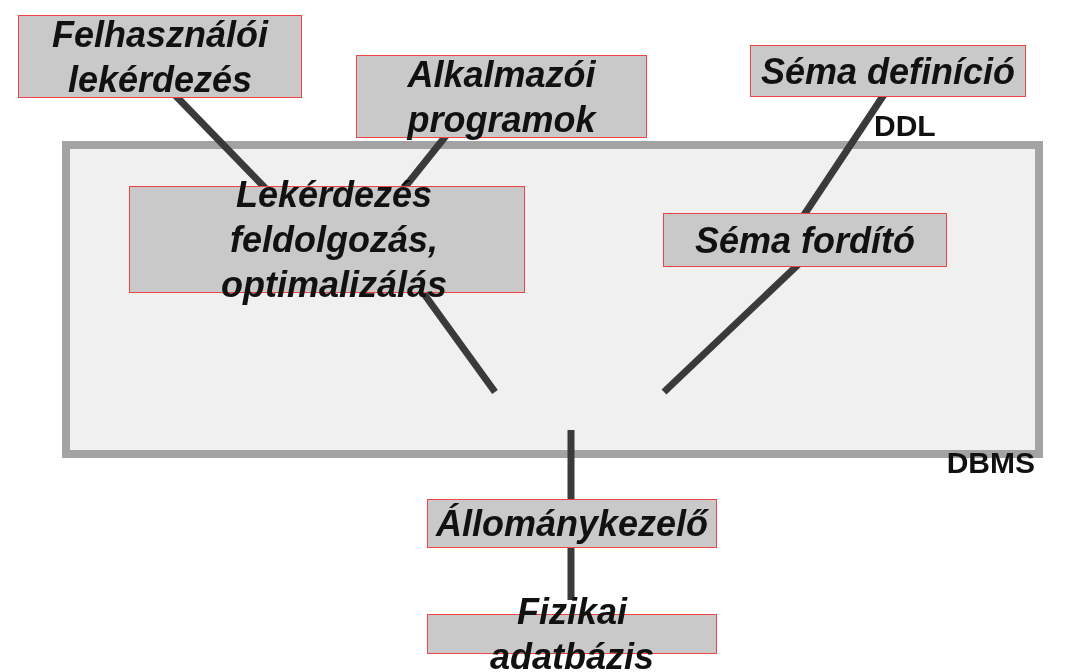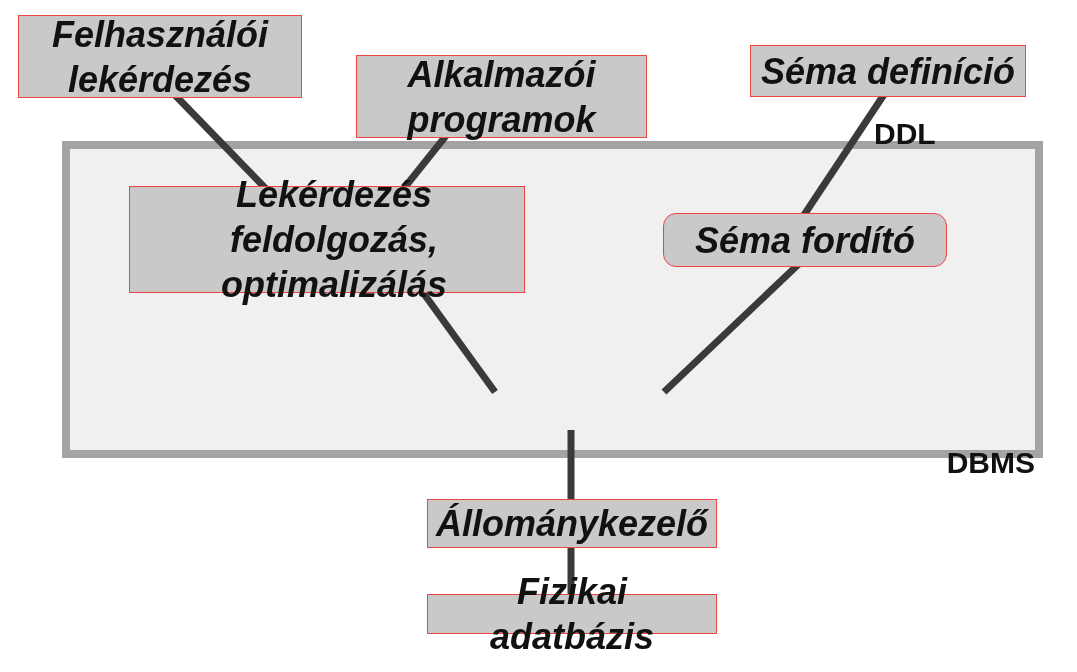--- a/index.html
+++ b/index.html
@@ -46,34 +46,34 @@
     align-items: center;
     justify-content: center;
     text-align: center;
     padding: 0 6px;
     font-style: italic;
   }
   .node-user-query       { left: 18px;  top: 15px;  width: 284px; height: 83px; }
   .node-app-programs     { left: 356px; top: 15px;  width: 291px; height: 83px; margin-top: 40px; }
   .node-schema-definition{ left: 750px; top: 45px;  width: 276px; height: 52px; }
   .node-query-processing { left: 129px; top: 186px; width: 396px; height: 107px; padding-left: 20px; }
-  .node-schema-compiler  { left: 663px; top: 213px; width: 284px; height: 54px; border-radius: 13px; }
+  .node-schema-compiler  { left: 663px; top: 213px; width: 284px; height: 54px; }
   .node-db-manager       { left: 398px; top: 388px; width: 348px; height: 50px; }
   .node-file-manager     { left: 427px; top: 499px; width: 290px; height: 49px; justify-content: center; }
-  .node-physical-db      { left: 427px; top: 594px; width: 290px; height: 40px; align-items: center; }
+  .node-physical-db      { left: 427px; top: 614px; width: 290px; height: 40px; align-items: center; }
   
   .edge-label {
     position: absolute;
     color: #111111;
     font-weight: bold;
     font-size: 30px;
     white-space: nowrap;
   }
   .label-dml  { left: 266px; top: 103px; }
-  .label-ddl  { left: 874px; top: 117px; }
+  .label-ddl  { left: 874px; top: 109px; }
   .label-dbms { right: 42px; top: 410px; margin-top: 36px; }
 </style>
 </head>
 <body>
 
 <div class="canvas">
 
   <div class="dbms-container"></div>
 
   <svg class="wires" viewBox="0 0 1077 672" xmlns="http://www.w3.org/2000/svg">

